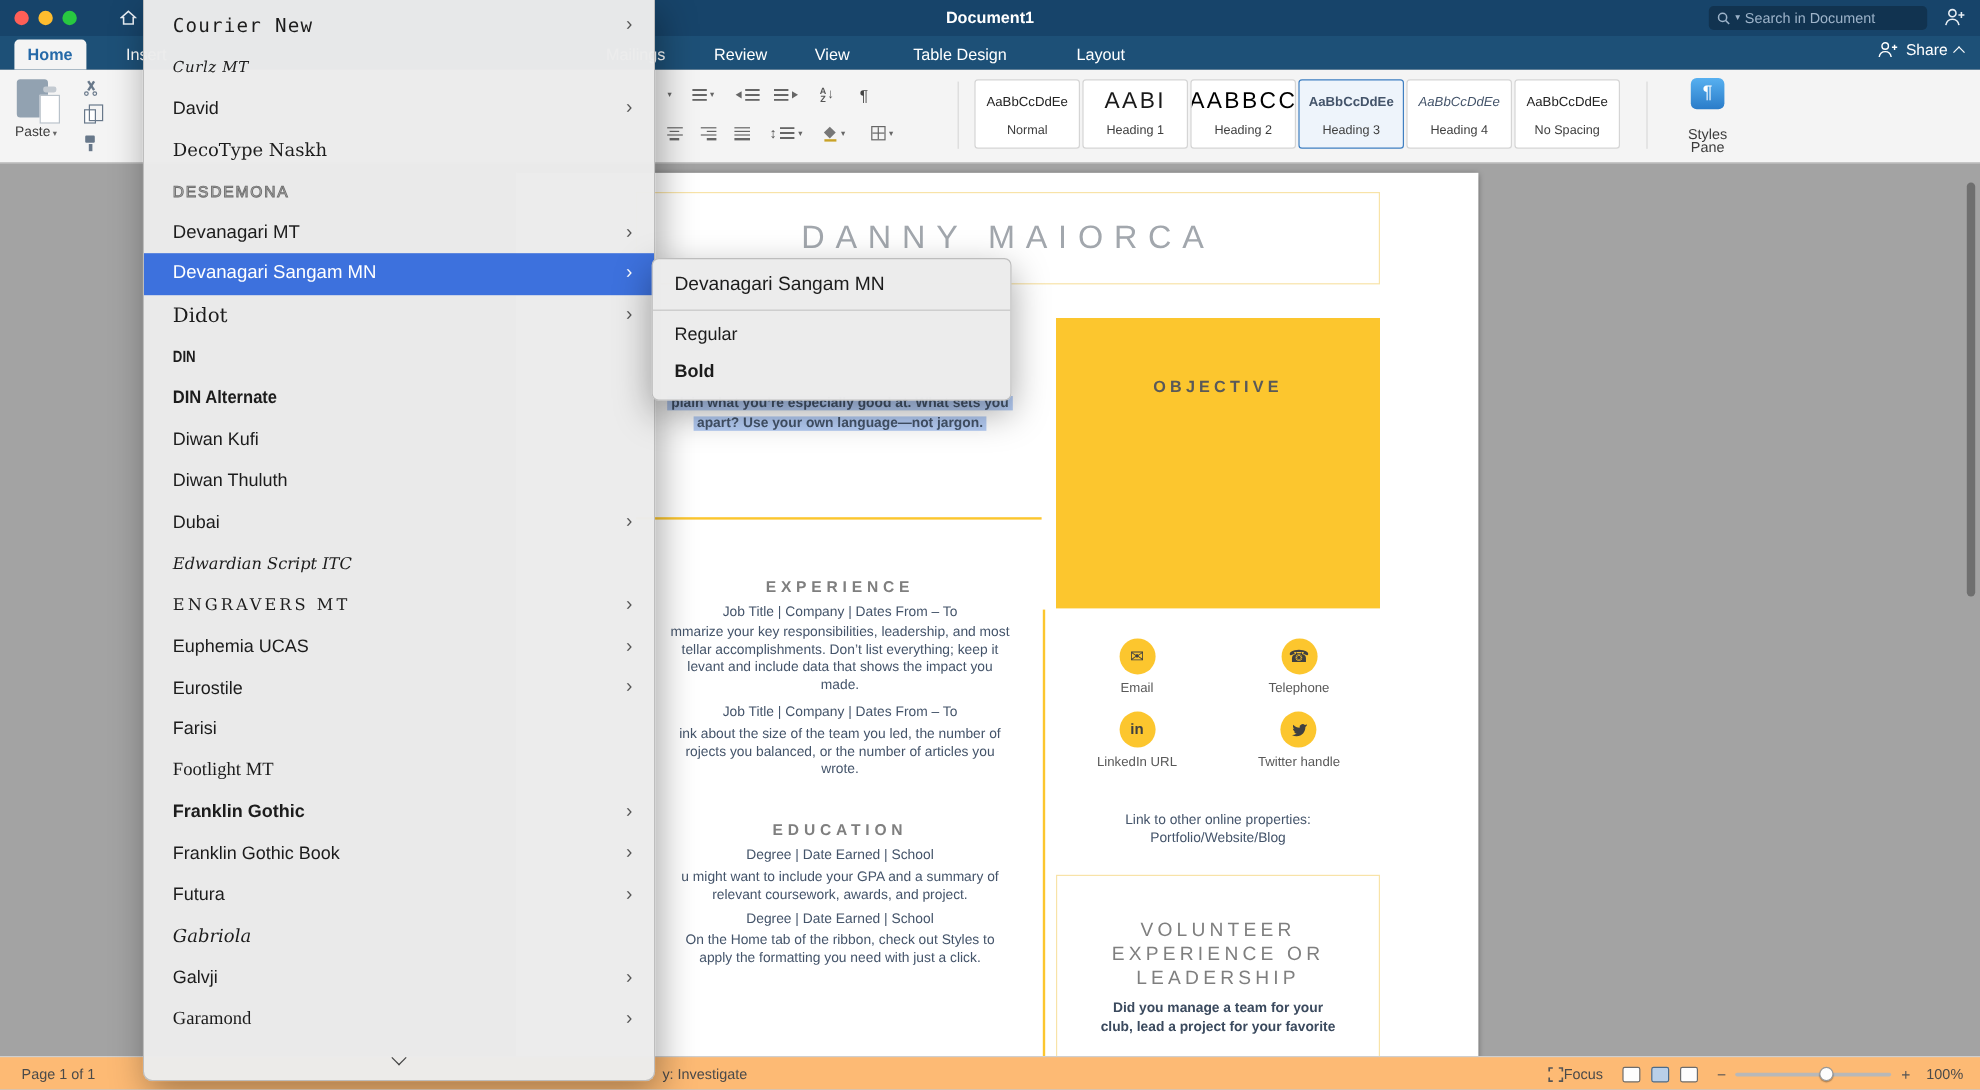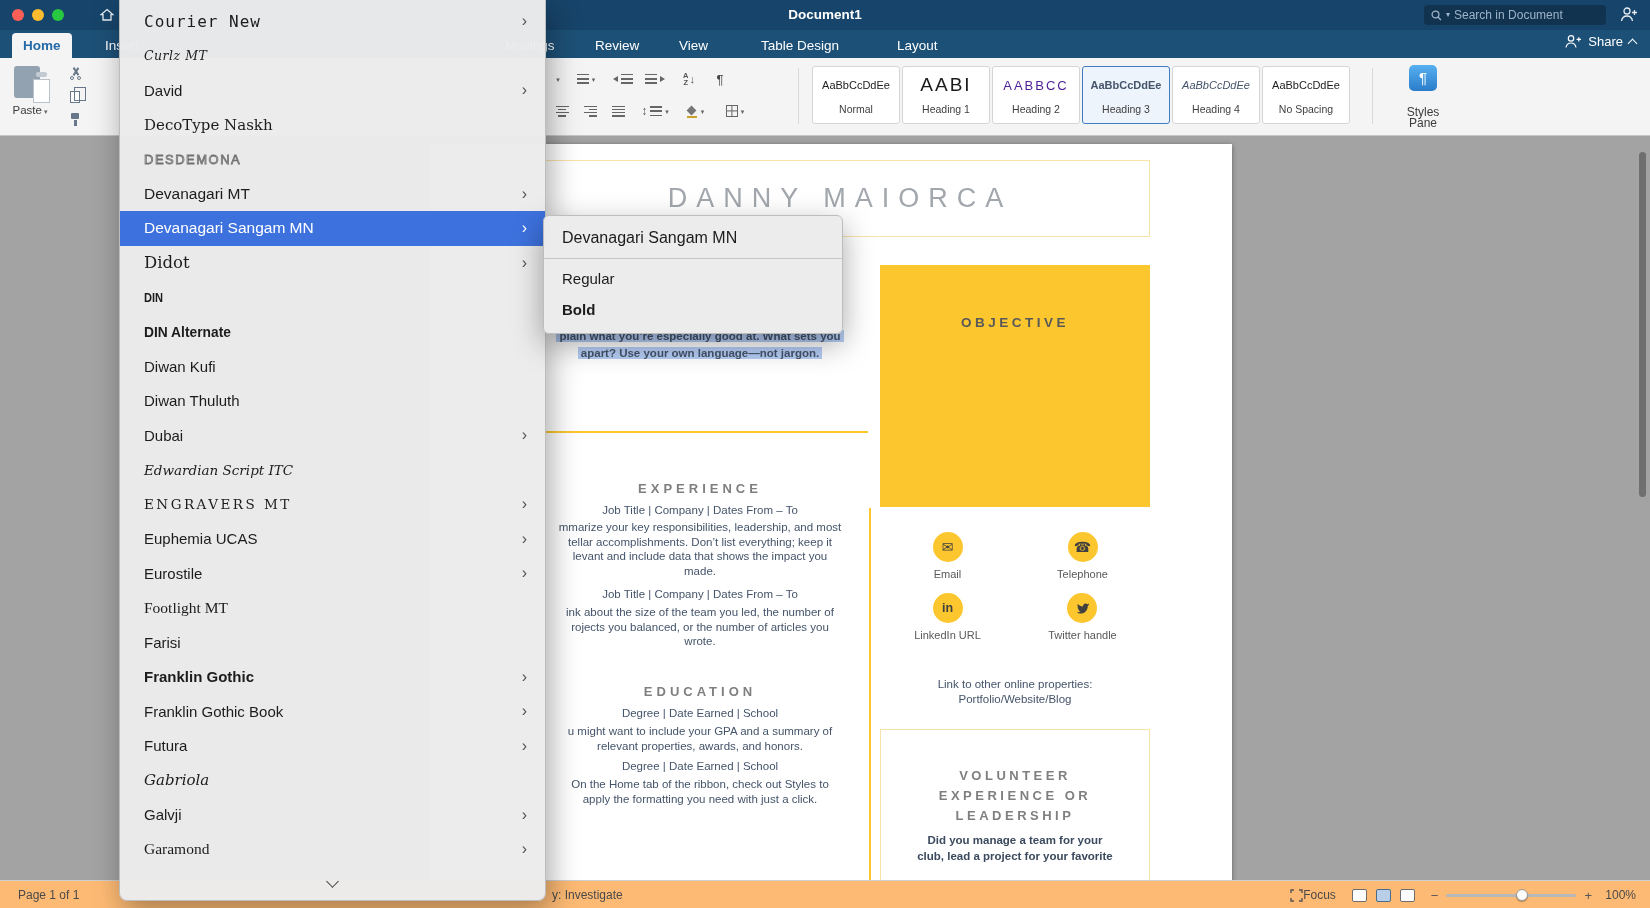--- a/index.html
+++ b/index.html
@@ -72,21 +72,21 @@
 .bd:before{content:"";position:absolute;left:50%;top:0;bottom:0;width:1.2px;background:#666;transform:translateX(-50%)}
 .bd:after{content:"";position:absolute;top:50%;left:0;right:0;height:1.2px;background:#666;transform:translateY(-50%)}
 .gsep{position:absolute;top:10px;width:1px;height:56px;background:#d9d9d9}
 
 .scard{position:absolute;top:8px;width:88px;height:58px;background:#fff;border:1px solid #d5d5d5;border-radius:3px;overflow:hidden}
 .scard.sel{border:1.5px solid #3f7fc1;background:#eef4fb}
 .sprev{height:36px;display:flex;align-items:center;justify-content:center;white-space:nowrap;overflow:hidden}
 .slab{font-size:10.5px;color:#3e3e3e;text-align:center}
 .p-normal,.p-nospace{font-size:11px;color:#222}
 .p-h1{font-size:19px;letter-spacing:2px;color:#1a1a1a}
-.p-h2{font-size:13px;letter-spacing:2px;color:#4c1d95}
+.p-h2{font-size:19px;letter-spacing:2px;color:#000000}
 .p-h3{font-size:11px;font-weight:bold;color:#44546a}
 .p-h4{font-size:11px;font-style:italic;color:#44546a}
 .styles-pane{position:absolute;left:1390px;top:7px;width:66px;text-align:center}
 .sp-icon{width:28px;height:26px;margin:0 auto;border-radius:5px;background:linear-gradient(#57b0f0,#2a7cc9);color:#fff;font-size:15px;line-height:26px}
 .sp-label{font-size:12px;color:#3c3c3c;margin-top:16px;line-height:11px;width:46px;margin-left:10px}
 
 
 .docarea{position:absolute;top:136px;left:0;right:0;bottom:28px;background:#a3a3a3;overflow:hidden;z-index:1}
 .page{position:absolute;left:430px;top:8px;width:802px;height:1150px;background:#fff;box-shadow:0 1px 5px rgba(0,0,0,.4)}
 .vscroll{position:absolute;right:4px;top:16px;width:7px;height:345px;background:rgba(70,70,70,.55);border-radius:4px}
@@ -106,21 +106,21 @@
 .obj-box{position:absolute;left:450px;top:121px;width:270px;height:242px;background:#fcc62e;text-align:center;padding-top:50px}
 .obj-h{font-size:13.5px;letter-spacing:3.5px;color:#595959;font-weight:600}
 .obj-lines{margin-top:9px;font-size:11.5px;font-weight:bold;color:#3b4a5e;line-height:15.5px}
 .contacts{position:absolute;left:450px;top:388px;width:270px;display:grid;grid-template-columns:1fr 1fr;row-gap:13px;justify-items:center}
 .citem{text-align:center}
 .ccirc{width:30px;height:30px;border-radius:50%;background:#fcc62e;margin:0 auto;display:flex;align-items:center;justify-content:center;font-size:14px;color:#404040}
 .ccirc .li{font-weight:bold;font-size:12.5px;color:#404040}
 .clabel{margin-top:6px;font-size:11px;color:#595959}
 .links{top:533px;font-size:11.5px;line-height:15px}
 .vol-box{position:absolute;left:450px;top:585px;width:270px;height:330px;border:1.5px solid #f8e3a8;text-align:center;padding-top:36px}
-.vol-h{font-size:13px;letter-spacing:3.5px;color:#7f7f7f;font-weight:700;line-height:20px}
+.vol-h{font-size:16px;letter-spacing:3.5px;color:#7f7f7f;font-weight:400;line-height:20px}
 .vol-p{margin-top:7px;font-size:11.5px;font-weight:bold;color:#3b4a5e;line-height:15.5px}
 
 
 .statusbar{position:absolute;bottom:0;left:0;right:0;height:28px;background:#fdba74;border-top:1px solid #cfcfcf;z-index:3;font-size:12px;color:#4a4a4a}
 .sb-page{position:absolute;left:18px;top:7px}
 .sb-acc{position:absolute;left:552px;top:7px}
 .sb-right{position:absolute;right:14px;top:0;height:28px;display:flex;align-items:center;gap:16px}
 .focus{display:flex;align-items:center;gap:0}
 .view-icons{display:flex;gap:9px}
 .vicon{width:15px;height:13px;border:1.2px solid #6d6d6d;background:#fdfdfd;border-radius:2px}
@@ -358,21 +358,21 @@
     <div class="tblock lc p2">
         <div class="ln"><span>ink about the size of the team you led, the number of</span></div>
         <div class="ln"><span>rojects you balanced, or the number of articles you</span></div>
         <div class="ln"><span>wrote.</span></div>
       </div>
 
     <div class="tblock lc h edu-h">EDUCATION</div>
     <div class="tblock lc b deg1">Degree | Date Earned | School</div>
     <div class="tblock lc p3">
         <div class="ln"><span>u might want to include your GPA and a summary of</span></div>
-        <div class="ln"><span>relevant properties, awards, and honors.</span></div>
+        <div class="ln"><span>relevant coursework, awards, and project.</span></div>
       </div>
     <div class="tblock lc b deg2">Degree | Date Earned | School</div>
     <div class="tblock lc p4">
         <div class="ln"><span>On the Home tab of the ribbon, check out Styles to</span></div>
         <div class="ln"><span>apply the formatting you need with just a click.</span></div>
       </div>
 
     <div class="obj-box">
       <div class="obj-h">OBJECTIVE</div>
     </div>
@@ -503,24 +503,24 @@
       </div>
       <div class="mitem">
         <span class="lbl f-sans">Euphemia UCAS</span>
         <span class="arrow">›</span>
       </div>
       <div class="mitem">
         <span class="lbl f-sans">Eurostile</span>
         <span class="arrow">›</span>
       </div>
       <div class="mitem">
+        <span class="lbl f-sans">Farisi</span>
+      </div>
+      <div class="mitem">
         <span class="lbl f-footlight">Footlight MT</span>
-      </div>
-      <div class="mitem">
-        <span class="lbl f-sans">Farisi</span>
       </div>
       <div class="mitem">
         <span class="lbl f-franklin">Franklin Gothic</span>
         <span class="arrow">›</span>
       </div>
       <div class="mitem">
         <span class="lbl f-sans">Franklin Gothic Book</span>
         <span class="arrow">›</span>
       </div>
       <div class="mitem">

